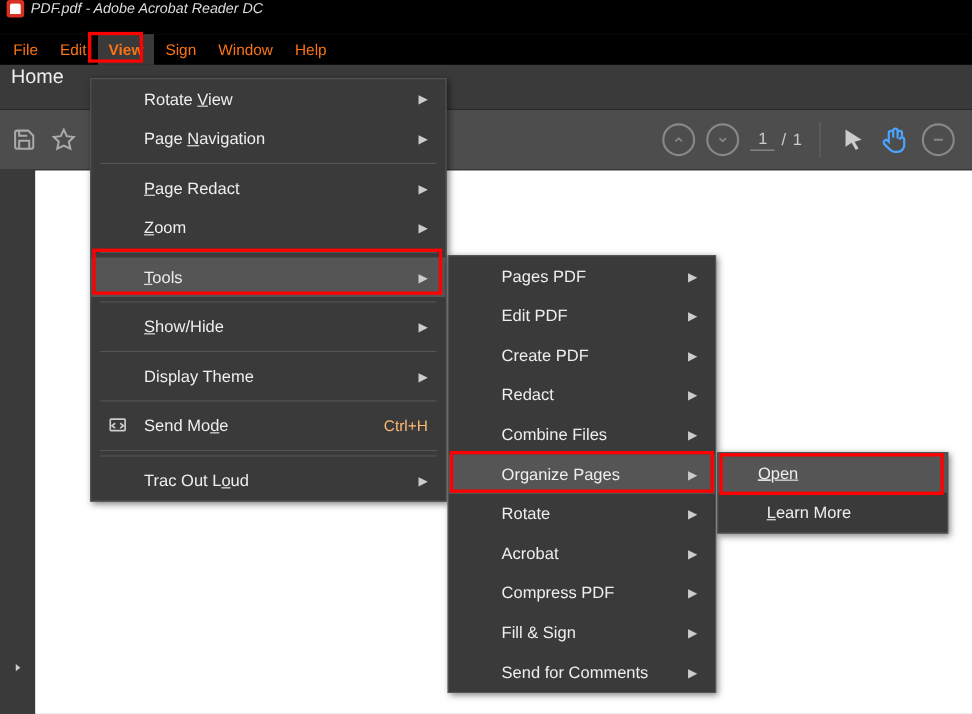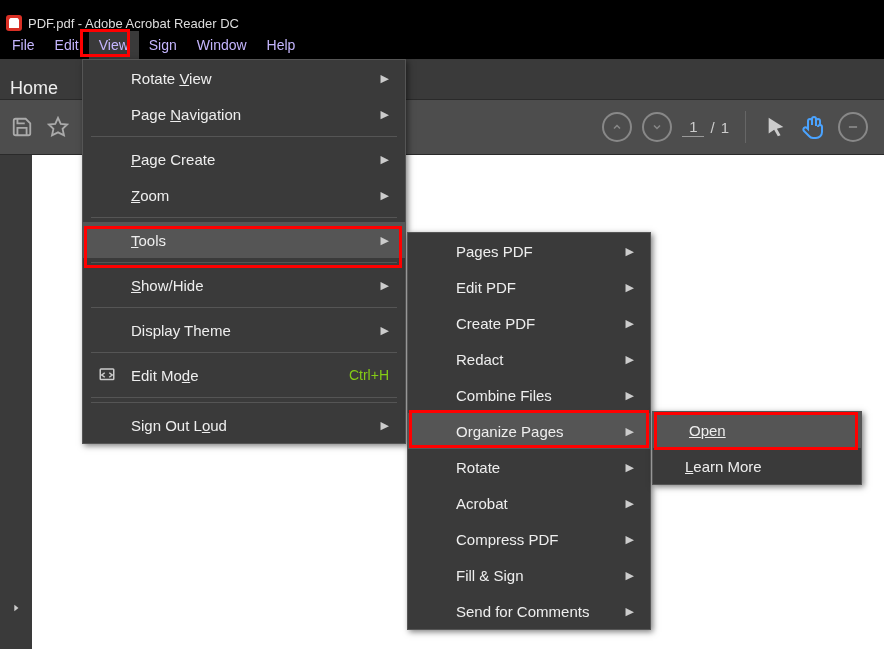--- a/index.html
+++ b/index.html
@@ -13,23 +13,24 @@
       width: 884px;
       height: 649px;
       background: #525659;
       overflow: hidden;
       position: relative;
     }
     .title-bar {
       height: 31px;
       background: #000;
       display: flex;
-      align-items: flex-end;
+      align-items: flex-start;
       padding: 0 6px;
       gap: 6px;
+      font-style: italic;
     }
     .app-icon {
       width: 16px;
       height: 16px;
       background: #d93025;
       border-radius: 3px;
       position: relative;
       flex-shrink: 0;
     }
     .app-icon::after {
@@ -44,35 +45,36 @@
       font-size: 13px;
     }
     .menu-bar {
       height: 28px;
       background: #000;
       display: flex;
       align-items: stretch;
       padding: 0 2px;
     }
     .menu-bar-item {
-      color: #c4b5fd;
+      color: #f97316;
       font-size: 14px;
       padding: 0 10px;
       display: flex;
       align-items: center;
       cursor: pointer;
     }
     .menu-bar-item.open {
       background: #3a3a3a;
+      font-weight: bold;
     }
     .tabs-row {
       height: 41px;
       background: #3a3a3a;
       display: flex;
-      align-items: flex-end;
+      align-items: flex-start;
       padding-left: 10px;
       border-bottom: 1px solid #2a2a2a;
     }
     .tab-home {
       color: #eee;
       font-size: 18px;
     }
     .toolbar {
       height: 55px;
       background: #4d4d4d;
@@ -186,21 +188,21 @@
       min-width: 200px;
     }
     .menu-item.hovered {
       background: #555;
     }
     .menu-item .label u {
       text-decoration: underline;
     }
     .menu-item .shortcut {
       margin-left: auto;
-      color: #84cc16;
+      color: #fdba74;
       font-size: 14px;
       padding-left: 20px;
     }
     .menu-item .submenu-arrow {
       margin-left: auto;
       color: #ccc;
       font-size: 11px;
       padding-left: 20px;
     }
     .menu-sep {
@@ -299,32 +301,32 @@
 <div class="side-strip">
   <div class="side-arrow">
     <svg width="10" height="14" viewBox="0 0 24 24" fill="currentColor">
         <polygon points="8 4 18 12 8 20"></polygon>
       </svg>
   </div>
 </div>
 
 <div class="content-area"></div>
 
-<div class="menu-panel" style="left:82px; top:59px; width:324px;">
+<div class="menu-panel" style="left:82px; top:71px; width:324px;">
   <div class="menu-item">
     <span class="label"><span>Rotate </span><u>V</u><span>iew</span></span>
     <span class="submenu-arrow">▶</span>
   </div>
   <div class="menu-item">
     <span class="label"><span>Page </span><u>N</u><span>avigation</span></span>
     <span class="submenu-arrow">▶</span>
   </div>
   <div class="menu-sep"></div>
   <div class="menu-item">
-    <span class="label"><u>P</u><span>age Create</span></span>
+    <span class="label"><u>P</u><span>age Redact</span></span>
     <span class="submenu-arrow">▶</span>
   </div>
   <div class="menu-item">
     <span class="label"><u>Z</u><span>oom</span></span>
     <span class="submenu-arrow">▶</span>
   </div>
   <div class="menu-sep"></div>
   <div class="menu-item hovered">
     <span class="label"><u>T</u><span>ools</span></span>
     <span class="submenu-arrow">▶</span>
@@ -341,27 +343,27 @@
   </div>
   <div class="menu-sep"></div>
   <div class="menu-item">
     <span class="menu-icon-slot">
       <svg width="18" height="18" viewBox="0 0 24 24" fill="none" stroke="currentColor" stroke-width="2">
           <rect x="3" y="4" width="18" height="14" rx="1"></rect>
           <polyline points="9 9 5 12 9 15"></polyline>
           <polyline points="15 9 19 12 15 15"></polyline>
         </svg>
     </span>
-    <span class="label"><span>Edit Mo</span><u>d</u><span>e</span></span>
+    <span class="label"><span>Send Mo</span><u>d</u><span>e</span></span>
     <span class="shortcut">Ctrl+H</span>
   </div>
   <div class="menu-sep"></div>
   <div class="menu-sep"></div>
   <div class="menu-item">
-    <span class="label"><span>Sign Out L</span><u>o</u><span>ud</span></span>
+    <span class="label"><span>Trac Out L</span><u>o</u><span>ud</span></span>
     <span class="submenu-arrow">▶</span>
   </div>
 </div>
 
 <div class="menu-panel" style="left:407px; top:232px; width:244px;">
   <div class="menu-item compact">
     <span class="label">Pages PDF</span>
     <span class="submenu-arrow">▶</span>
   </div>
   <div class="menu-item compact">
@@ -403,21 +405,21 @@
   <div class="menu-item compact">
     <span class="label">Send for Comments</span>
     <span class="submenu-arrow">▶</span>
   </div>
 </div>
 
 <div class="menu-panel" style="left:652px; top:411px; width:210px;">
   <div class="menu-item narrow hovered" style="padding-left:36px;text-decoration:underline;">
     <span class="label"><u>O</u><span>pen</span></span>
   </div>
-  <div class="menu-item narrow" style="padding-left:32px;">
+  <div class="menu-item narrow" style="padding-left:44px;">
     <span class="label"><u>L</u><span>earn More</span></span>
   </div>
 </div>
 
 <div class="highlight-box" style="left:80px; top:29px; width:50px; height:28px;"></div>
 <div class="highlight-box" style="left:84px; top:226px; width:318px; height:42px;"></div>
 <div class="highlight-box" style="left:409px; top:410px; width:240px; height:38px;"></div>
 <div class="highlight-box" style="left:654px; top:412px; width:204px; height:38px;"></div>
 
 </body></html>

